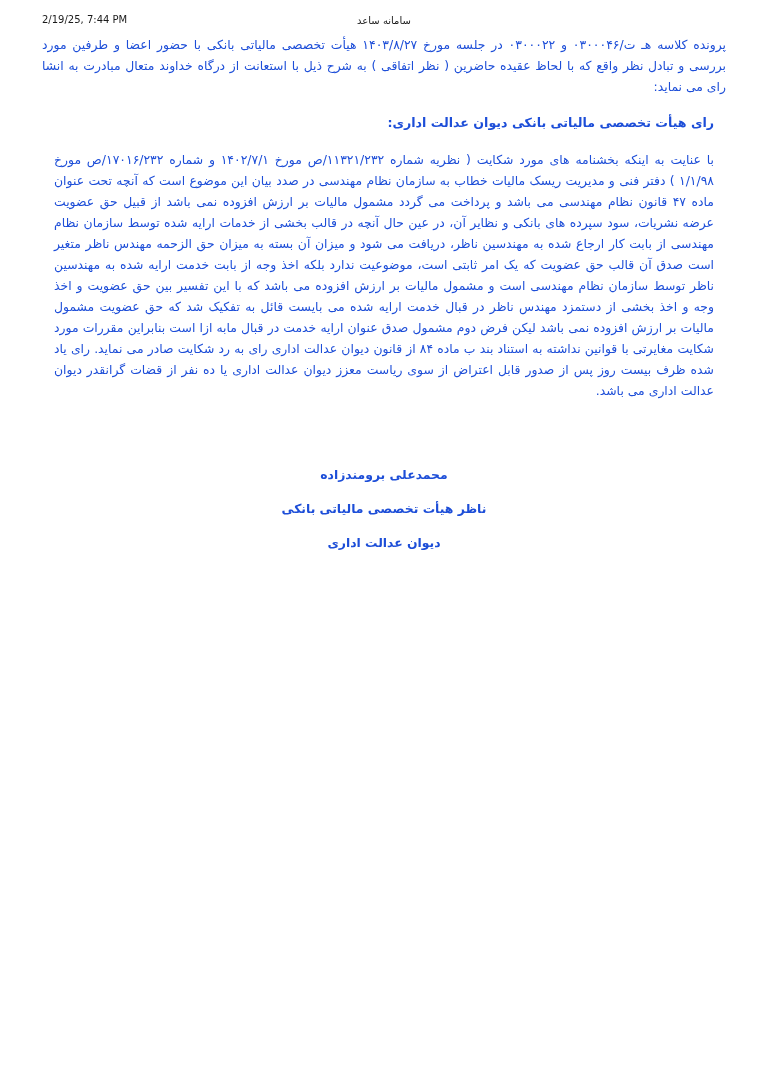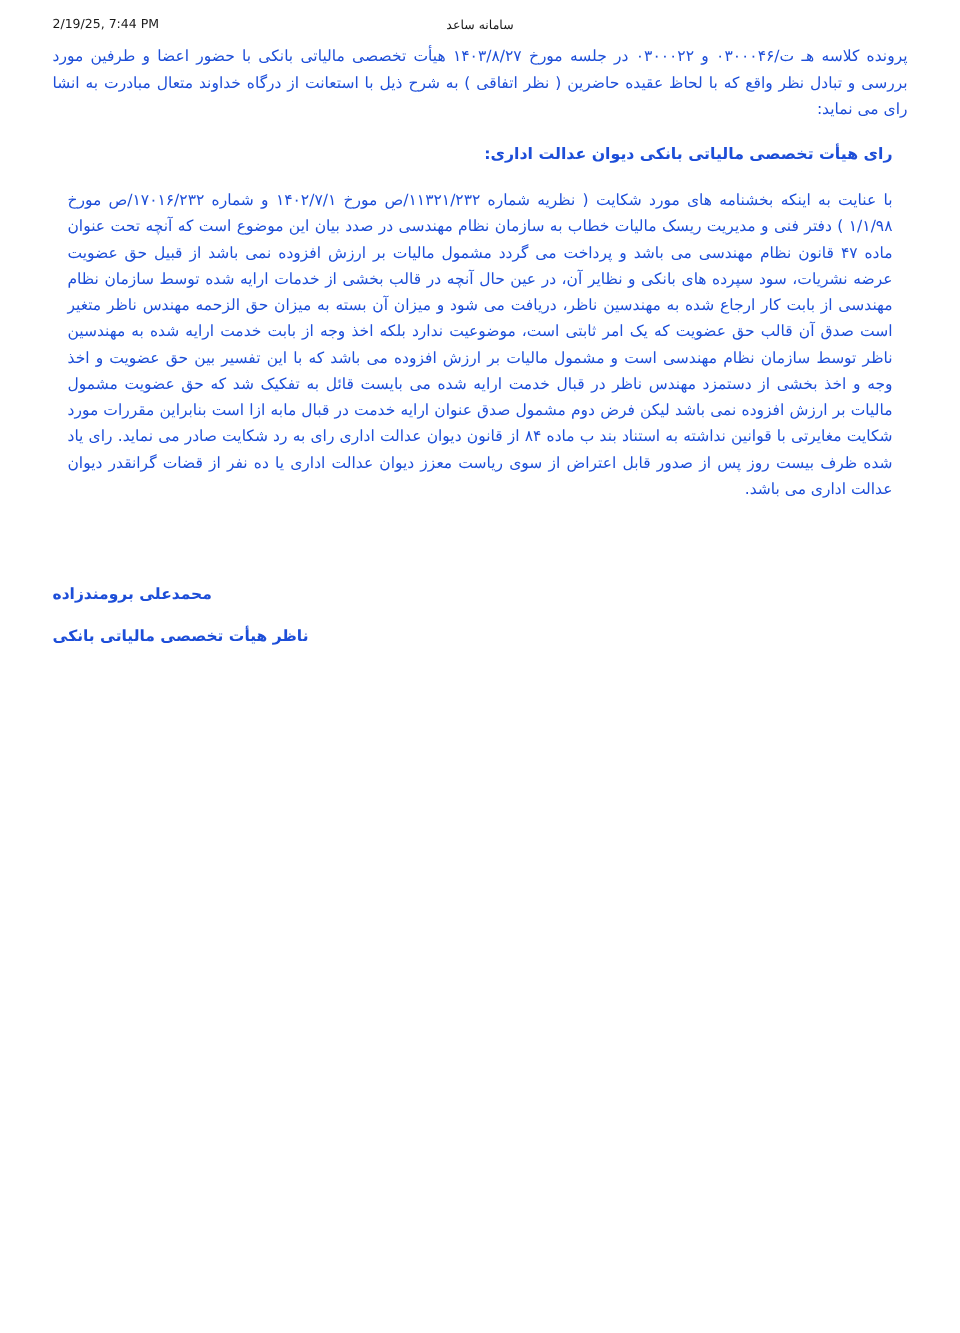--- a/index.html
+++ b/index.html
@@ -59,21 +59,21 @@
     font-weight: bold;
     text-align: right;
     margin: 0 12px 16px 0;
     line-height: 21px;
   }
   .ruling-body {
     margin: 12px;
   }
   .signature {
     margin-top: 63px;
-    text-align: left;
+    text-align: center;
   }
   .sig-line {
     font-weight: bold;
     line-height: 21px;
     margin-bottom: 13px;
     white-space: nowrap;
   }
   .sig-line:last-child { margin-bottom: 0; }
 </style>
 </head>
@@ -87,14 +87,15 @@
 <div class="doc">
   <p class="intro">پرونده کلاسه هـ ت/۰۳۰۰۰۴۶ و ۰۳۰۰۰۲۲ در جلسه مورخ ۱۴۰۳/۸/۲۷ هیأت تخصصی مالیاتی بانکی با حضور اعضا و طرفین مورد بررسی و تبادل نظر واقع که با لحاظ عقیده حاضرین ( نظر اتفاقی ) به شرح ذیل با استعانت از درگاه خداوند متعال مبادرت به انشا رای می نماید:</p>
 
   <h2 class="ruling-heading">رای هیأت تخصصی مالیاتی بانکی دیوان عدالت اداری:</h2>
 
   <p class="ruling-body">با عنایت به اینکه بخشنامه های مورد شکایت ( نظریه شماره ۱۱۳۲۱/۲۳۲/ص مورخ ۱۴۰۲/۷/۱ و شماره ۱۷۰۱۶/۲۳۲/ص مورخ ۱/۱/۹۸ ) دفتر فنی و مدیریت ریسک مالیات خطاب به سازمان نظام مهندسی در صدد بیان این موضوع است که آنچه تحت عنوان ماده ۴۷ قانون نظام مهندسی می باشد و پرداخت می گردد مشمول مالیات بر ارزش افزوده نمی باشد از قبیل حق عضویت عرضه نشریات، سود سپرده های بانکی و نظایر آن، در عین حال آنچه در قالب بخشی از خدمات ارایه شده توسط سازمان نظام مهندسی از بابت کار ارجاع شده به مهندسین ناظر، دریافت می شود و میزان آن بسته به میزان حق الزحمه مهندس ناظر متغیر است صدق آن قالب حق عضویت که یک امر ثابتی است، موضوعیت ندارد بلکه اخذ وجه از بابت خدمت ارایه شده به مهندسین ناظر توسط سازمان نظام مهندسی است و مشمول مالیات بر ارزش افزوده می باشد که با این تفسیر بین حق عضویت و اخذ وجه و اخذ بخشی از دستمزد مهندس ناظر در قبال خدمت ارایه شده می بایست قائل به تفکیک شد که حق عضویت مشمول مالیات بر ارزش افزوده نمی باشد لیکن فرض دوم مشمول صدق عنوان ارایه خدمت در قبال مابه ازا است بنابراین مقررات مورد شکایت مغایرتی با قوانین نداشته به استناد بند ب ماده ۸۴ از قانون دیوان عدالت اداری رای به رد شکایت صادر می نماید. رای یاد شده ظرف بیست روز پس از صدور قابل اعتراض از سوی ریاست معزز دیوان عدالت اداری یا ده نفر از قضات گرانقدر دیوان عدالت اداری می باشد.</p>
 
   <div class="signature">
     <div class="sig-line">محمدعلی برومندزاده</div>
     <div class="sig-line">ناظر هیأت تخصصی مالیاتی بانکی</div>
+    <div class="sig-line">دیوان عدالت اداری</div>
   </div>
 </div>
 
 </body></html>

